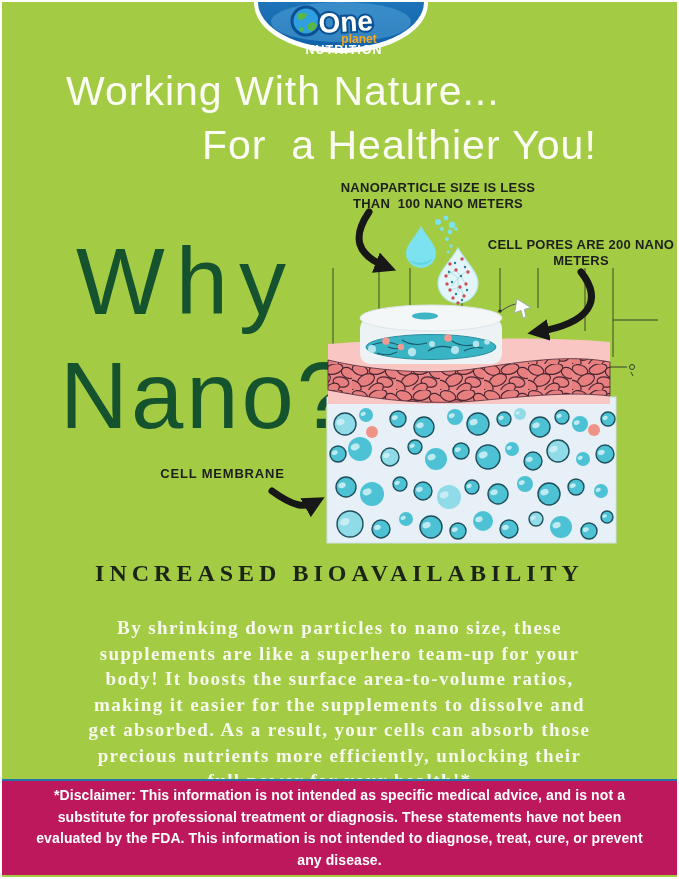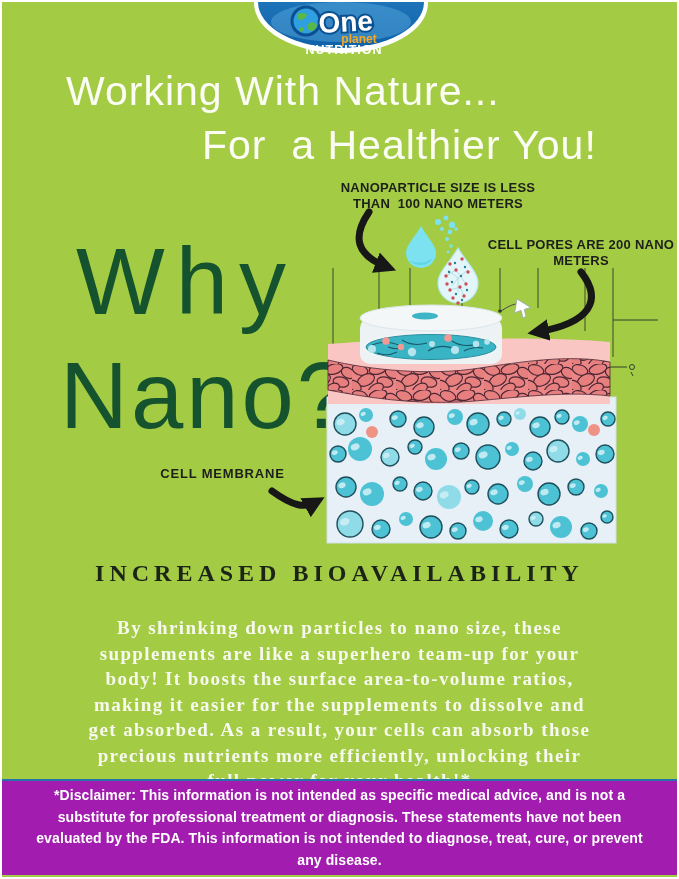--- a/index.html
+++ b/index.html
@@ -34,21 +34,21 @@
 
   .bio-title{position:absolute;left:0;top:560px;width:679px;text-align:center;
              font-family:"Liberation Serif",serif;font-weight:700;font-size:24px;
              letter-spacing:5px;color:#1b2417;white-space:nowrap;}
   .bio-body{position:absolute;left:0;top:615px;width:679px;text-align:center;
             font-family:"Liberation Serif",serif;font-weight:700;font-size:19px;
             letter-spacing:1.4px;color:#f7f9ee;line-height:25.5px;}
   .bio-body div{white-space:nowrap;}
 
   .disclaimer{position:absolute;left:2px;top:779px;width:675px;height:94px;
-              background:#a21caf;border-top:2px solid #2673ab;z-index:30;
+              background:#be185d;border-top:2px solid #2673ab;z-index:30;
               display:flex;flex-direction:column;justify-content:center;}
   .disclaimer div{text-align:center;color:#ffffff;font-weight:700;font-size:14px;
                   line-height:21.5px;letter-spacing:.1px;white-space:nowrap;}
 </style>
 </head>
 <body>
 
 <div class="poster">
 
   <div class="edge top"></div>

